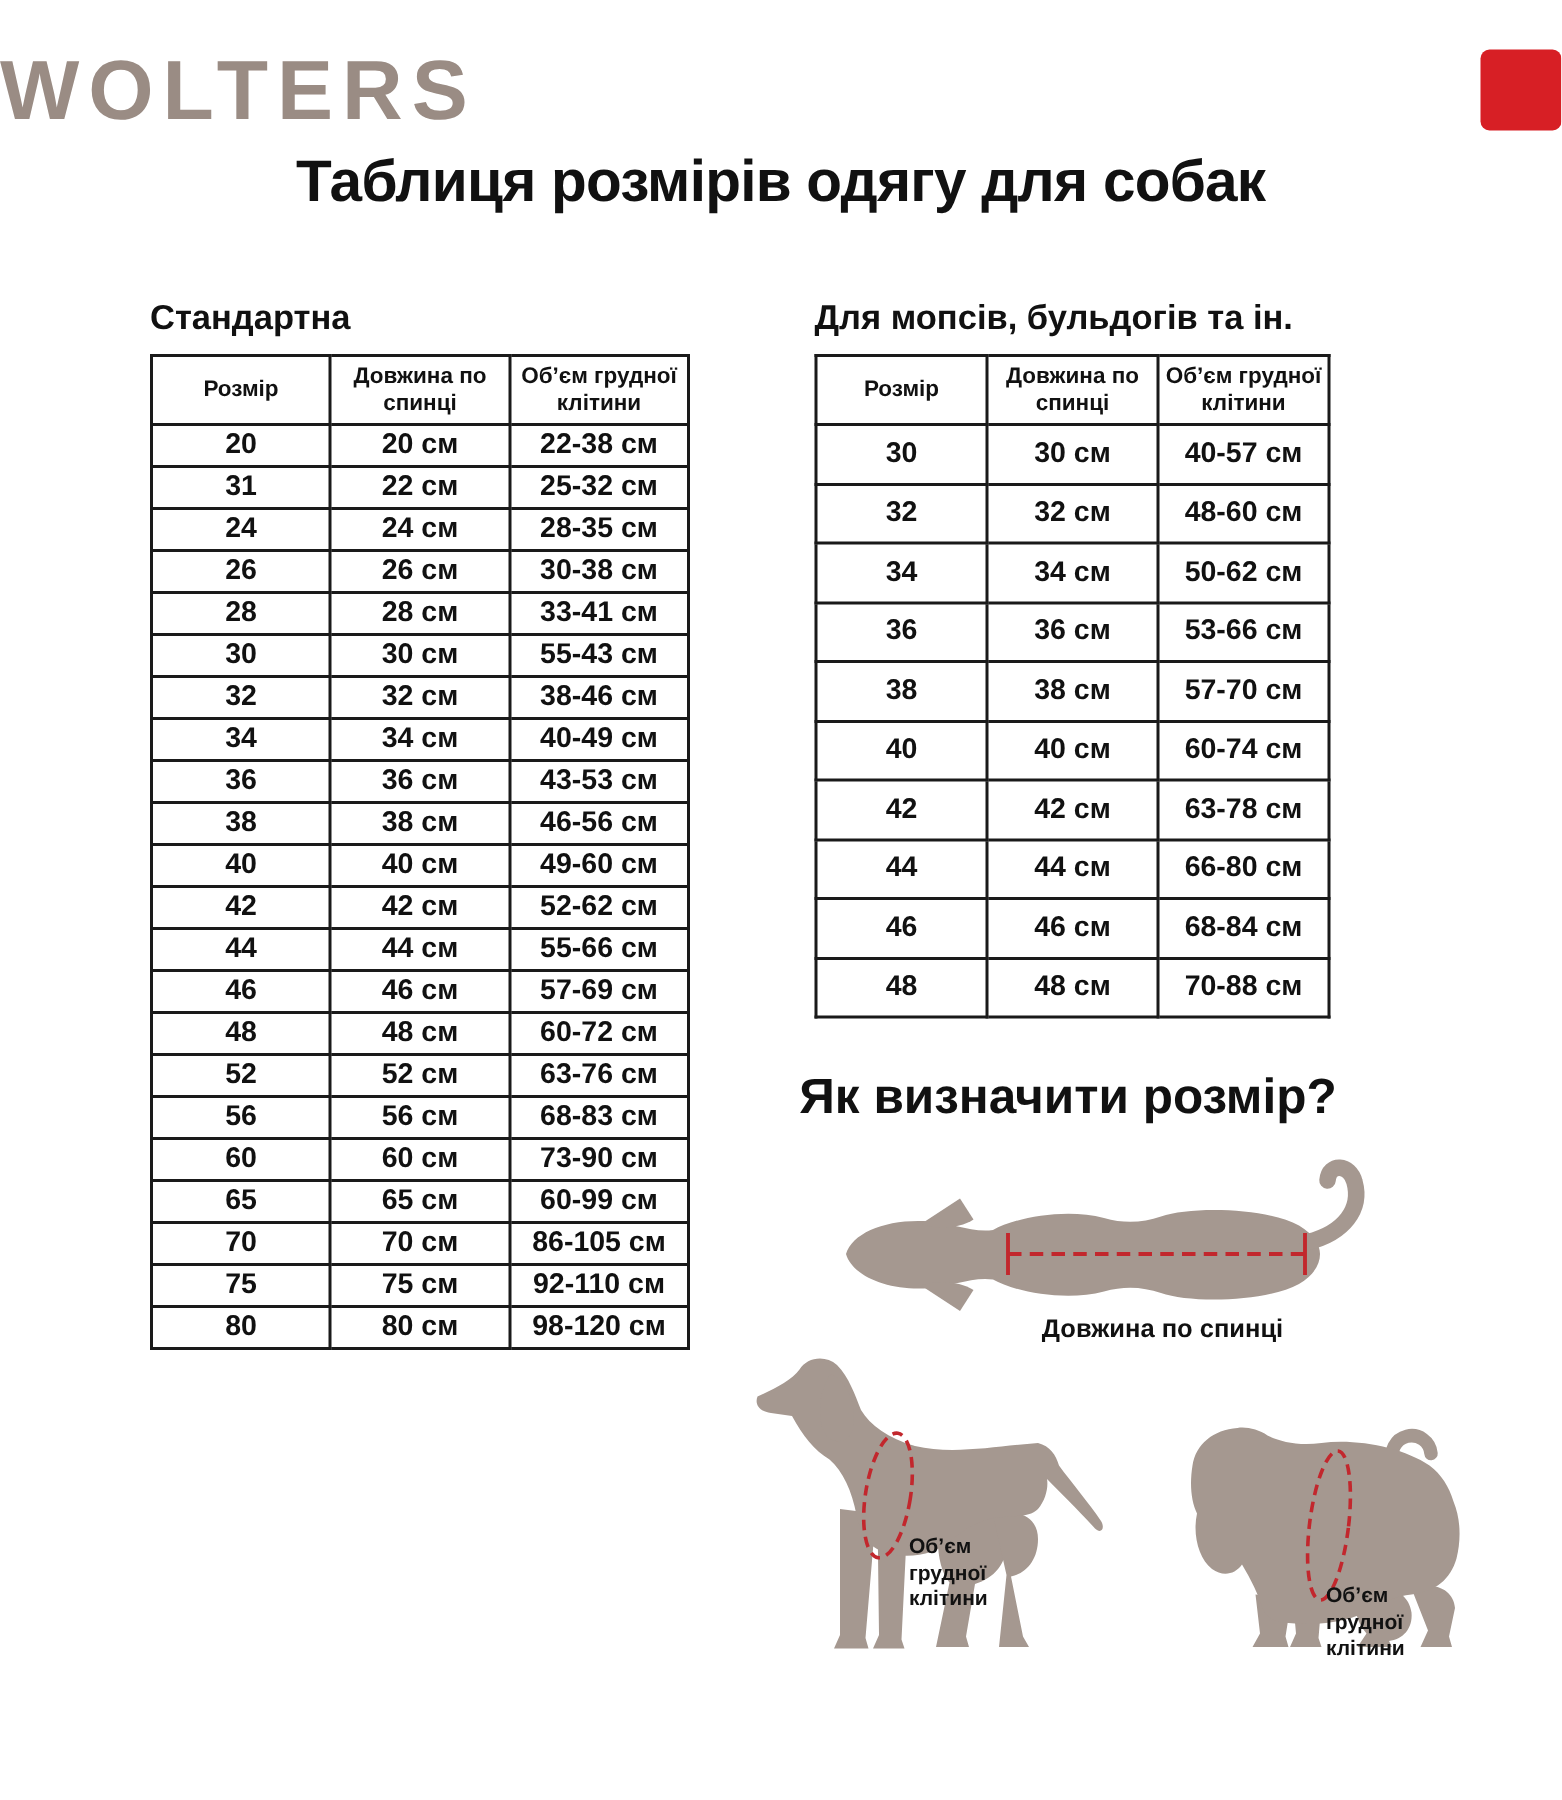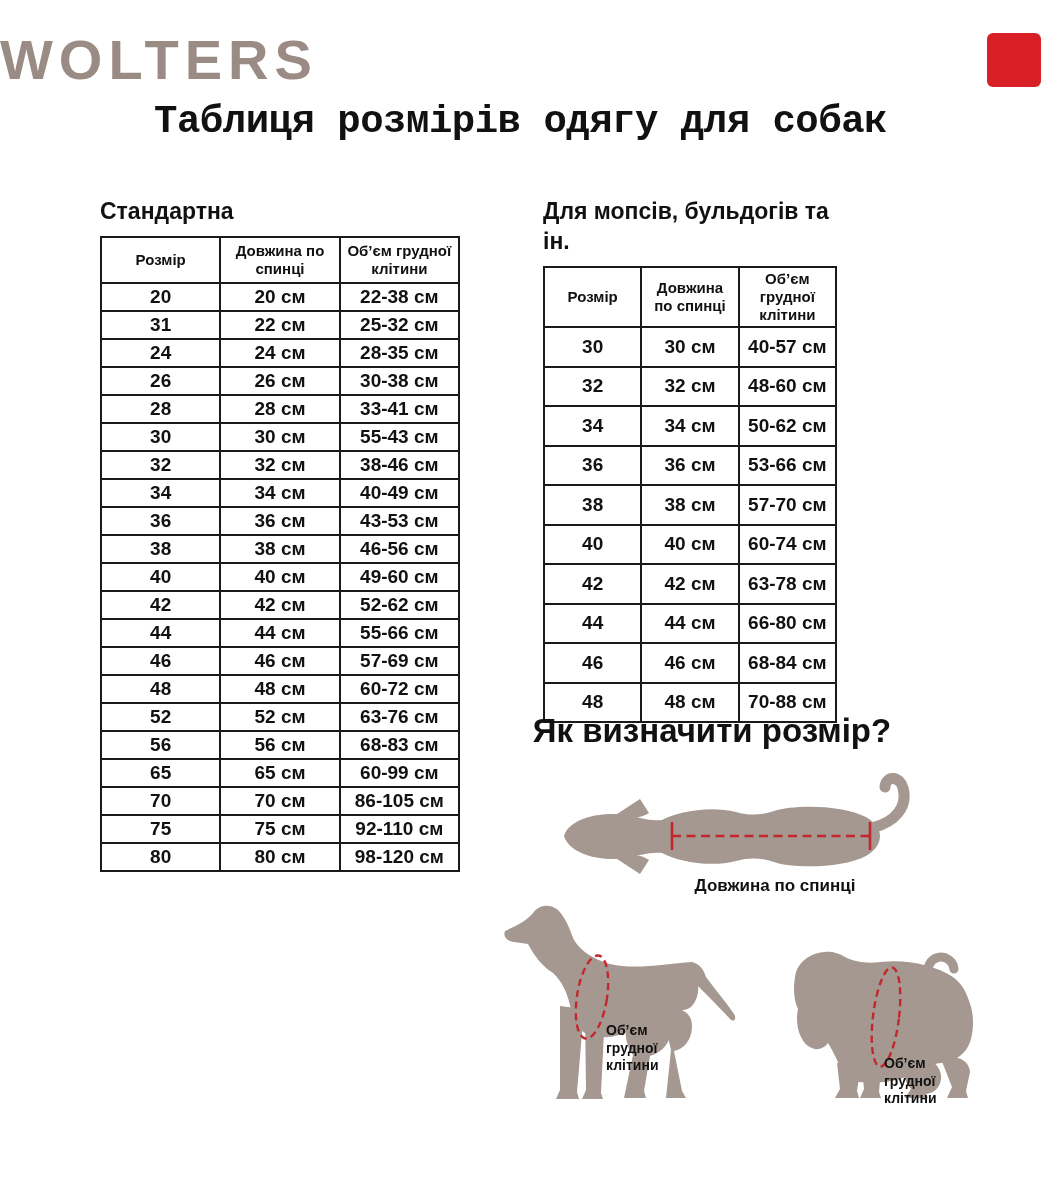--- a/index.html
+++ b/index.html
@@ -8,25 +8,25 @@
     font-family:"Liberation Sans", sans-serif;color:var(--text,#111);overflow:hidden;
   }
   
   .logo-row{position:absolute;top:28px;left:0;width:100%;height:64px;
     display:flex;align-items:center;justify-content:space-between;}
   .logo-text{font-size:56px;font-weight:700;letter-spacing:6px;color:var(--brand-text,#9a8c84);
     line-height:1;}
   .logo-square{width:54px;height:54px;background:var(--accent-red,#d71f25);border-radius:6px;
     margin-left:16px;display:inline-block;}
   .page-title{position:absolute;top:100px;left:0;width:100%;margin:0;text-align:center;
-    font-size:39px;font-weight:700;letter-spacing:-0.5px;font-family:Liberation Mono, monospace;}
+    font-size:39px;font-weight:700;letter-spacing:-0.5px;}
   
   .table-block{position:absolute;top:196px;}
   .table-block.left{left:100px;width:360px;}
-  .table-block.right{left:543px;width:294px;}
+  .table-block.right{left:543px;width:344px;}
   .table-title{margin:0 0 10px 0;font-size:23px;font-weight:700;text-align:left;line-height:30px;}
   table.size-table{border-collapse:collapse;width:100%;table-layout:fixed;}
   table.size-table th,table.size-table td{
     border:2px solid var(--table-border,#1a1a1a);text-align:center;vertical-align:middle;
     font-weight:700;padding:2px 4px;}
   table.size-table th{font-size:15px;line-height:1.2;height:40px;}
   table.size-table td{font-size:19px;}
   .left tbody tr{height:28px;}
   .right tbody tr{height:39.5px;}
   
@@ -143,20 +143,25 @@
             <td>52</td>
             <td>52 см</td>
             <td>63-76 см</td>
           </tr>
           <tr>
             <td>56</td>
             <td>56 см</td>
             <td>68-83 см</td>
           </tr>
           <tr>
+            <td>60</td>
+            <td>60 см</td>
+            <td>73-90 см</td>
+          </tr>
+          <tr>
             <td>65</td>
             <td>65 см</td>
             <td>60-99 см</td>
           </tr>
           <tr>
             <td>70</td>
             <td>70 см</td>
             <td>86-105 см</td>
           </tr>
           <tr>

